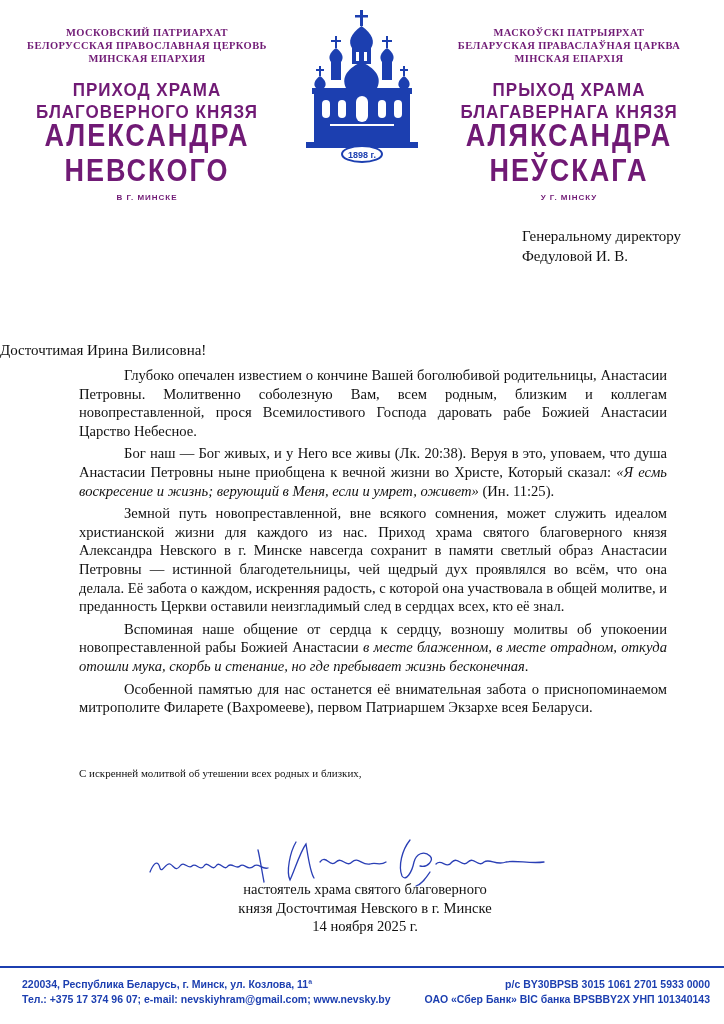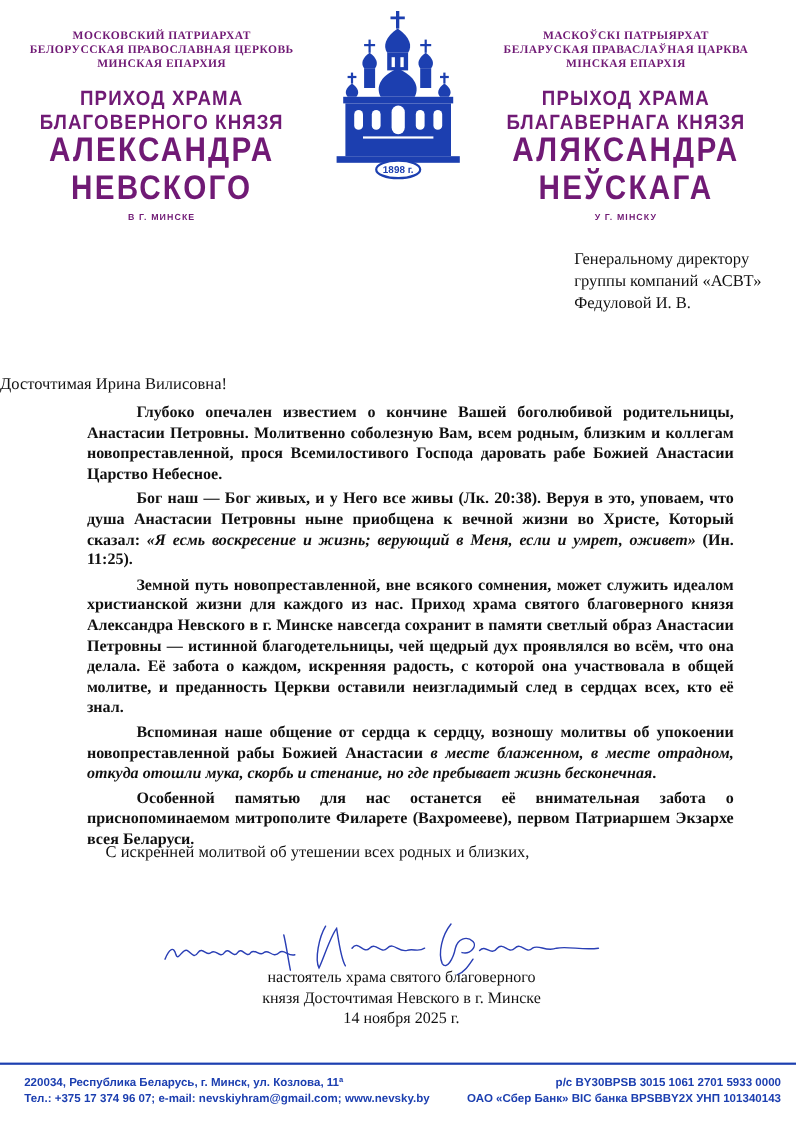--- a/index.html
+++ b/index.html
@@ -7,24 +7,24 @@
   .hdr-col { position: absolute; top: 26px; width: 270px; text-align: center; color: #701a75; }
   .hdr-left { left: 12px; }
   .hdr-right { left: 428px; width: 282px; }
   .hdr-small { font-family: "Liberation Serif", serif; font-weight: bold; font-size: 10.5px; line-height: 13px; letter-spacing: 0.4px; }
   .hdr-parish { font-family: "Liberation Sans", sans-serif; font-weight: bold; font-size: 17px; letter-spacing: 1px; margin-top: 16px; line-height: 20px; transform: scaleY(1.1); }
   .hdr-name { font-family: "Liberation Sans", sans-serif; font-weight: bold; font-size: 27px; letter-spacing: 2px; line-height: 30px; margin-top: 2px; transform: scaleY(1.15); }
   .hdr-city { font-family: "Liberation Sans", sans-serif; font-weight: bold; font-size: 8px; letter-spacing: 1px; margin-top: 10px; }
   .emblem { position: absolute; left: 300px; top: 8px; width: 124px; height: 168px; }
   .addressee { position: absolute; left: 522px; top: 226px; font-size: 15px; line-height: 20px; }
   .salutation { position: absolute; left: 0; width: 724px; top: 342px; text-align: left; font-size: 15px; }
-  .body-text { position: absolute; left: 79px; top: 366px; width: 588px; font-size: 14.6px; line-height: 18.6px; text-align: justify; font-weight: bold; }
+  .body-text { position: absolute; left: 79px; top: 366px; width: 588px; font-size: 14.6px; line-height: 18.6px; text-align: justify; }
   .body-text p { margin: 0 0 4px 0; text-indent: 45px; }
   .body-text em { font-style: italic; }
-  .closing { position: absolute; left: 96px; top: 767px; font-size: 15px; }
+  .closing { position: absolute; left: 79px; top: 767px; font-size: 11px; }
   .signature { position: absolute; left: 140px; top: 832px; width: 430px; height: 56px; }
   .sig-block { position: absolute; left: 200px; top: 880px; width: 330px; text-align: center; font-size: 14.6px; line-height: 18.6px; }
   .footer-rule { position: absolute; left: 0; top: 966px; width: 724px; height: 2px; background: #1c3fb0; }
   .footer-left { position: absolute; left: 22px; top: 977px; font-family: "Liberation Sans", sans-serif; font-weight: bold; font-size: 10.5px; line-height: 15px; color: #1c3fb0; }
   .footer-right { position: absolute; right: 14px; top: 977px; text-align: right; font-family: "Liberation Sans", sans-serif; font-weight: bold; font-size: 10.5px; line-height: 15px; color: #1c3fb0; }
 </style>
 </head>
 <body>
 
 <div class="hdr-col hdr-left">
@@ -83,21 +83,20 @@
   <div class="hdr-small">МАСКОЎСКІ ПАТРЫЯРХАТ</div>
   <div class="hdr-small">БЕЛАРУСКАЯ ПРАВАСЛАЎНАЯ ЦАРКВА</div>
   <div class="hdr-small">МІНСКАЯ ЕПАРХІЯ</div>
   <div class="hdr-parish">ПРЫХОД ХРАМА БЛАГАВЕРНАГА КНЯЗЯ</div>
   <div class="hdr-name">АЛЯКСАНДРА НЕЎСКАГА</div>
   <div class="hdr-city">У Г. МІНСКУ</div>
 </div>
 
 <div class="addressee">
   <div>Генеральному директору</div>
-  <div>группы компаний «АСВТ»</div>
   <div>Федуловой И. В.</div>
 </div>
 
 <div class="salutation">Досточтимая Ирина Вилисовна!</div>
 
 <div class="body-text">
   <p><span>Глубоко опечален известием о кончине Вашей боголюбивой родительницы, Анастасии Петровны. Молитвенно соболезную Вам, всем родным, близким и коллегам новопреставленной, прося Всемилостивого Господа даровать рабе Божией Анастасии Царство Небесное.</span></p>
   <p><span>Бог наш — Бог живых, и у Него все живы (Лк. 20:38). Веруя в это, уповаем, что душа Анастасии Петровны ныне приобщена к вечной жизни во Христе, Который сказал: </span><em>«Я есмь воскресение и жизнь; верующий в Меня, если и умрет, оживет»</em><span> (Ин. 11:25).</span></p>
   <p><span>Земной путь новопреставленной, вне всякого сомнения, может служить идеалом христианской жизни для каждого из нас. Приход храма святого благоверного князя Александра Невского в г. Минске навсегда сохранит в памяти светлый образ Анастасии Петровны — истинной благодетельницы, чей щедрый дух проявлялся во всём, что она делала. Её забота о каждом, искренняя радость, с которой она участвовала в общей молитве, и преданность Церкви оставили неизгладимый след в сердцах всех, кто её знал.</span></p>
   <p><span>Вспоминая наше общение от сердца к сердцу, возношу молитвы об упокоении новопреставленной рабы Божией Анастасии </span><em>в месте блаженном, в месте отрадном, откуда отошли мука, скорбь и стенание, но где пребывает жизнь бесконечная</em><span>.</span></p>

